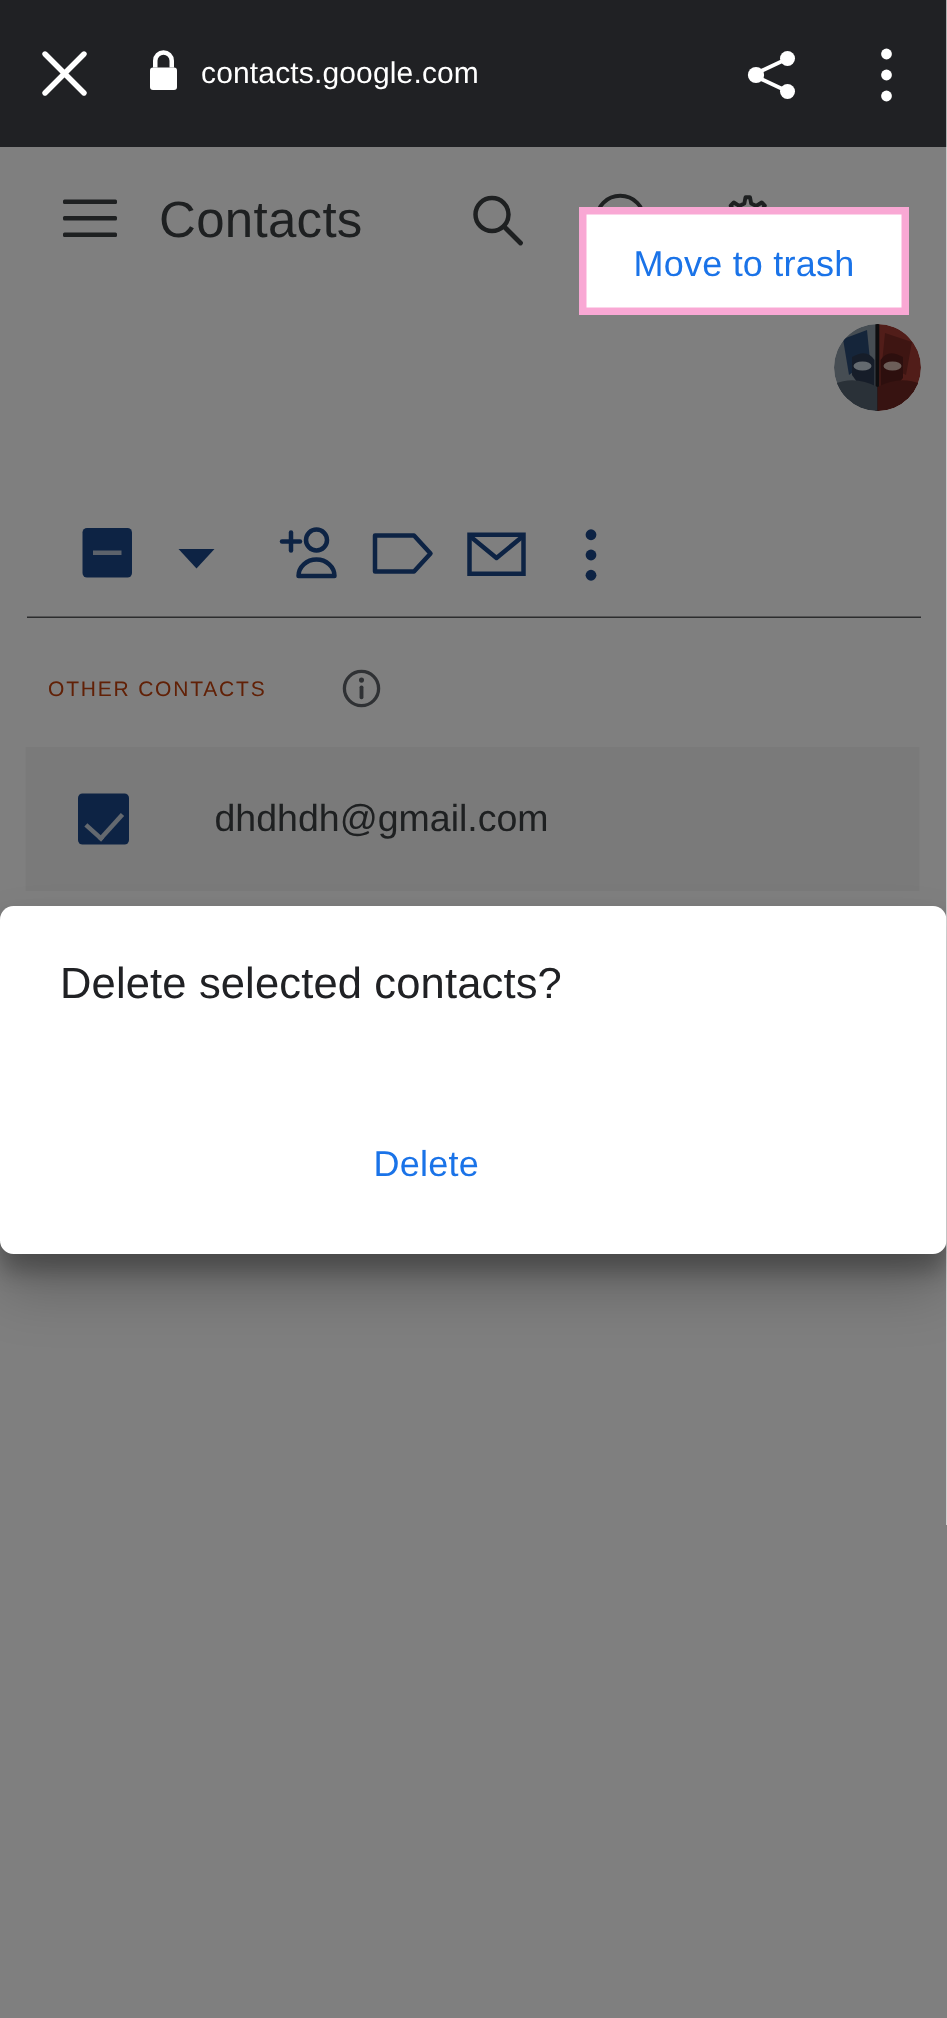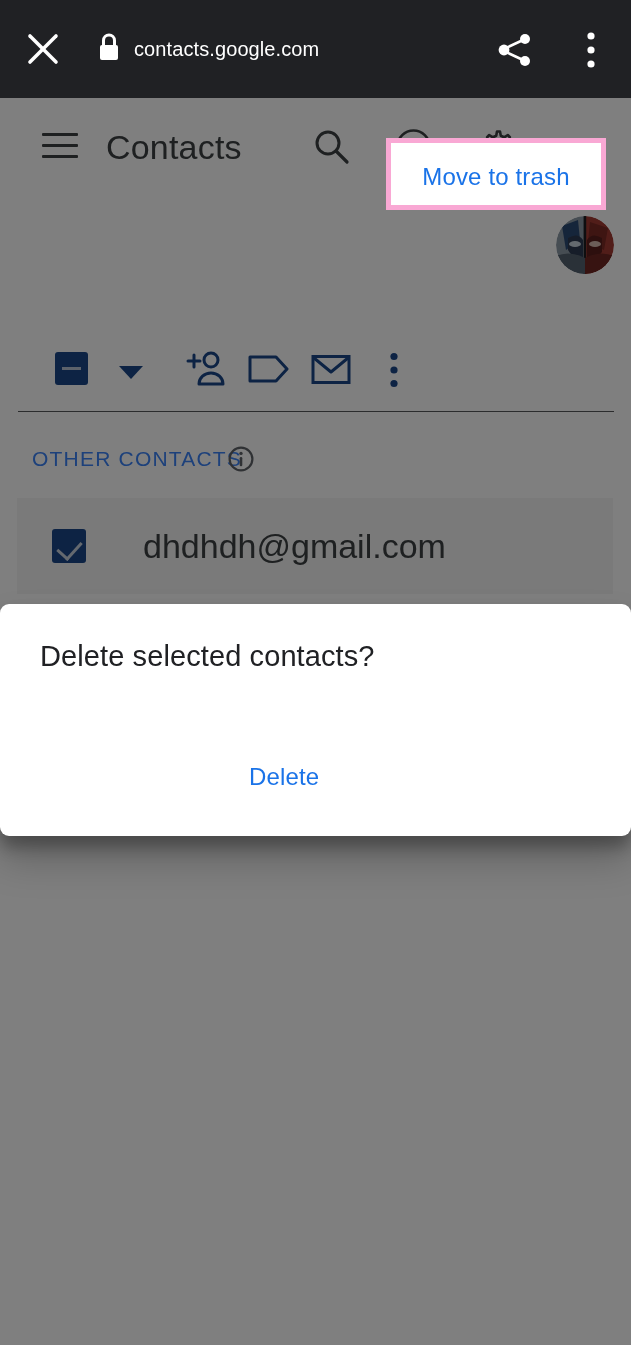--- a/index.html
+++ b/index.html
@@ -159,23 +159,23 @@
     position: absolute;
     left: 18px; top: 313px;
     width: 596px; height: 1px;
     background: #57585a;
   }
 
   
   #section-label {
     position: absolute;
     left: 32px; top: 348px;
-    font-size: 21px;
+    font-size: 14px;
     letter-spacing: 1.2px;
-    color: #3b82f6;
+    color: #c2410c;
     line-height: 26px;
     white-space: nowrap;
   }
   #info-icon {
     position: absolute;
     left: 228px; top: 348px;
     width: 26px; height: 26px;
     cursor: pointer;
   }
 
@@ -199,21 +199,21 @@
     position: absolute;
     left: 10px; top: 7px;
     width: 12px; height: 20px;
     border-right: 3.4px solid #c9d2de;
     border-bottom: 3.4px solid #c9d2de;
     transform: rotate(42deg);
   }
   #contact-email {
     position: absolute;
     left: 126px; top: 31px;
-    font-size: 34px;
+    font-size: 25px;
     color: #3c4043;
     line-height: 34px;
     white-space: nowrap;
   }
 
   
   #dialog {
     position: absolute;
     left: 0; top: 604px;
     width: 631px;

